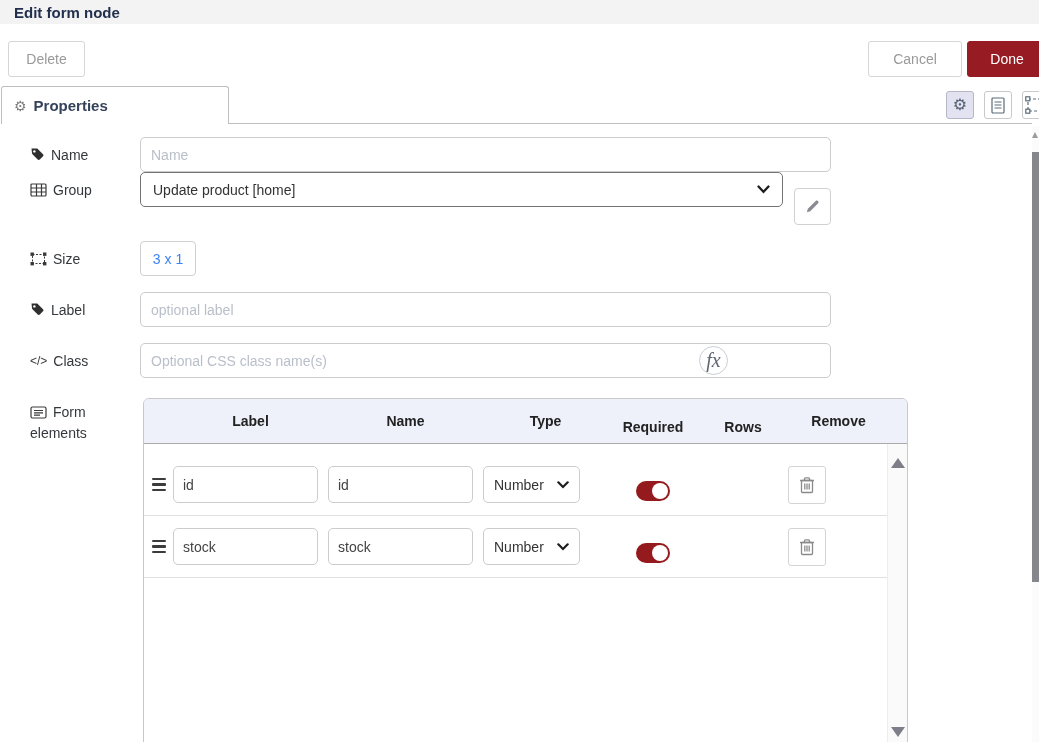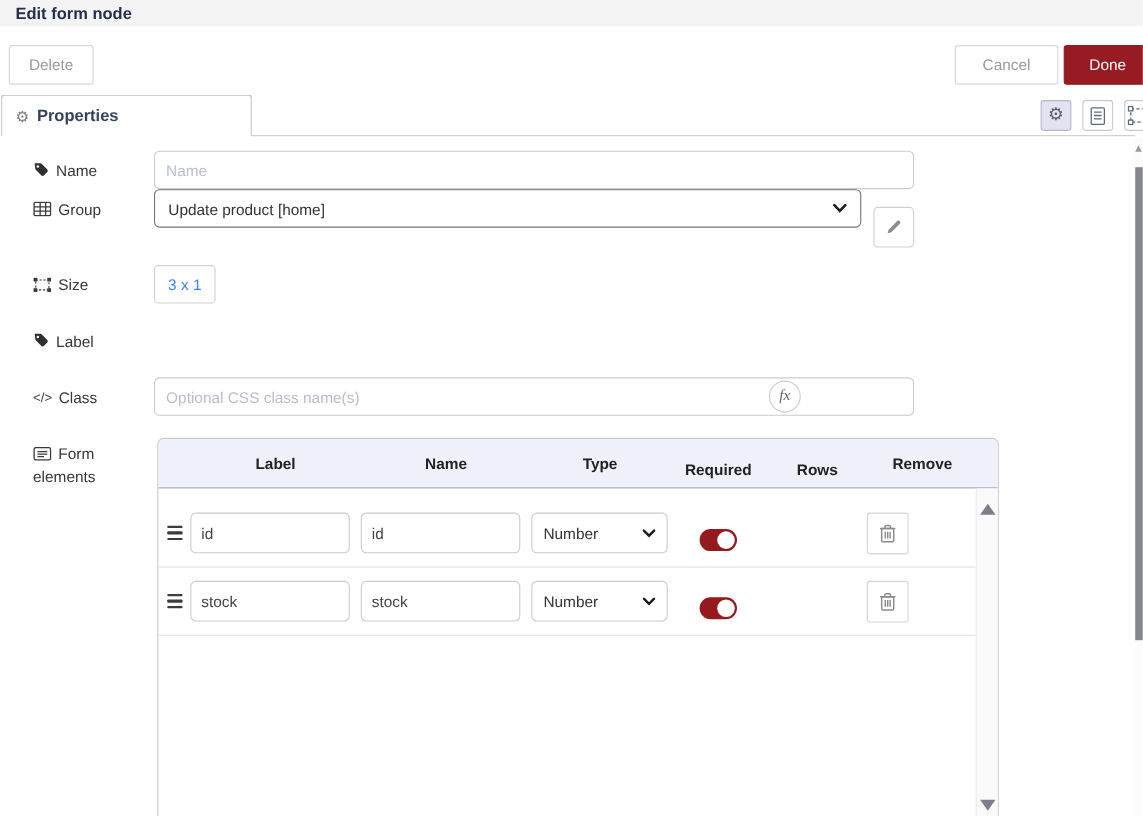--- a/index.html
+++ b/index.html
@@ -82,21 +82,21 @@
   }
   .pencil-btn { left:794px; top:-1px; }
   .size-btn {
     position:absolute; left:140px; width:56px; height:35px; border:1px solid #d1d1d1;
     border-radius:4px; background:#fff; color:#3b82f6; font-size:14px;
     display:flex; align-items:center; justify-content:center; cursor:pointer;
   }
   .fx-btn {
     position:absolute; left:699px; top:3px; width:29px; height:29px; border-radius:50%;
     border:1px solid #c9ced6; background:#fff; color:#5f6670;
-    font-family:"Liberation Serif", serif; font-style:italic; font-size:14px;
+    font-family:"Liberation Serif", serif; font-style:italic; font-size:20px;
     display:flex; align-items:center; justify-content:center; cursor:pointer;
   }
   
   .eltable {
     position:absolute; left:143px; top:274px; width:765px; height:346px;
     border:1px solid #c9c9c9; border-radius:6px 6px 0 0; background:#fff; overflow:hidden;
   }
   .elhead {
     height:45px; background:#eef0fa; border-bottom:1px solid #ababab;
     display:flex; align-items:center; font-size:14px; font-weight:bold; color:#222;
@@ -109,21 +109,21 @@
   .c-remove { width:101px; flex:none; }
   .elbody { padding-top:10px; }
   .el-row { height:62px; display:flex; align-items:center; margin-right:20px; border-bottom:1px solid #e0e0e0; }
   .drag-handle { width:29px; flex:none; display:flex; flex-direction:column; gap:3px; align-items:center; cursor:grab; }
   .drag-handle i { display:block; width:14px; height:2.5px; background:#3c3c3c; border-radius:1px; }
   .cell { flex:none; display:flex; align-items:center; }
   .cell-input { width:145px; height:37px; border:1px solid #ccc; border-radius:5px; padding:0 9px;
     font-size:14px; color:#444; font-family:"Liberation Sans",sans-serif; outline:none; }
   .cell.c-label, .cell.c-name { width:155px; }
   .type-select {
-    width:124px; height:37px; border:1px solid #ccc; border-radius:5px; background:#fff;
+    width:97px; height:37px; border:1px solid #ccc; border-radius:5px; background:#fff;
     display:flex; align-items:center; padding:0 10px; font-size:14px; color:#333; cursor:pointer;
   }
   .type-select .chev { margin-left:auto; display:flex; }
   .cell.c-req { width:90px; justify-content:center; }
   .cell.c-rows { width:90px; }
   .cell.c-remove { width:101px; justify-content:flex-start; }
   .toggle { width:34px; height:20px; border-radius:10px; background:#941a1d; position:relative; cursor:pointer; }
   .toggle .knob { position:absolute; top:2px; right:2px; width:16px; height:16px; border-radius:50%; background:#fff; }
   .trash-btn { width:38px; height:38px; border:1px solid #d4d4d4; border-radius:3px; background:#fff;
     display:flex; align-items:center; justify-content:center; cursor:pointer; }
@@ -246,20 +246,21 @@
 
     <div class="rlabel row-label">
       <span class="licon">
         <svg width="15" height="15" viewBox="0 0 15 15">
             <path d="M1.5 1.5h5.2c.4 0 .8.16 1.1.45l5.2 5.2c.6.6.6 1.55 0 2.12l-3.2 3.2c-.6.6-1.55.6-2.12 0l-5.2-5.2c-.3-.3-.45-.68-.45-1.06z" fill="#2f2f2f"></path>
             <circle cx="4.4" cy="4.4" r="1.2" fill="#fff"></circle>
           </svg>
       </span>
       <span>Label</span>
     </div>
+    <input class="tinput wide row-label" placeholder="optional label" style="">
 
     <div class="rlabel row-class">
       <span class="licon" style="font-size:12px;color:#3a3a3a;">&lt;/&gt;</span>
       <span>Class</span>
     </div>
     <input class="tinput wide row-class" placeholder="Optional CSS class name(s)" style="">
     <div class="fx-btn" style="top:222px;">fx</div>
 
     <div class="rlabel multiline row-form" style="top:278px;">
       <span class="licon">

